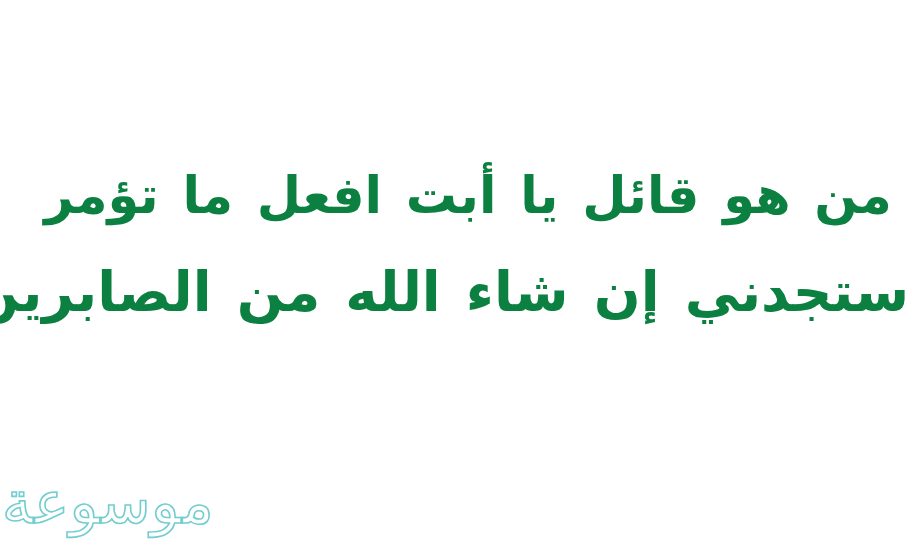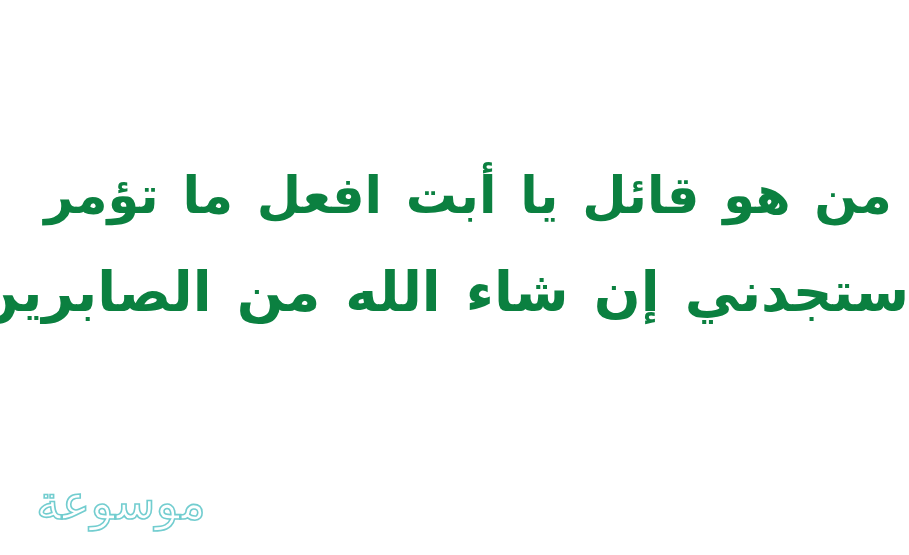--- a/index.html
+++ b/index.html
@@ -63,30 +63,30 @@
     display: flex;
     align-items: center;
     justify-content: flex-start;
   }
 
   .logo-text {
     direction: rtl;
     unicode-bidi: embed;
     font-family: "DejaVu Sans", "Liberation Sans", sans-serif;
     font-weight: normal;
-    font-size: 48px;
+    font-size: 60px;
     line-height: 72px;
     white-space: nowrap;
     color: transparent;
     -webkit-text-stroke: 1.6px #67c9cc;
     text-shadow:
       0 1px 0 rgba(255,255,255,0.9),
       1px 0 0 rgba(255,255,255,0.6);
     letter-spacing: 0px;
-    margin: 8px;
+    margin: 0;
     padding: 0;
     opacity: 0.92;
   }
 </style>
 </head>
 <body>
 
 <div class="canvas" style="background: rgb(255, 255, 255);">
 
   <div class="verse-block">

